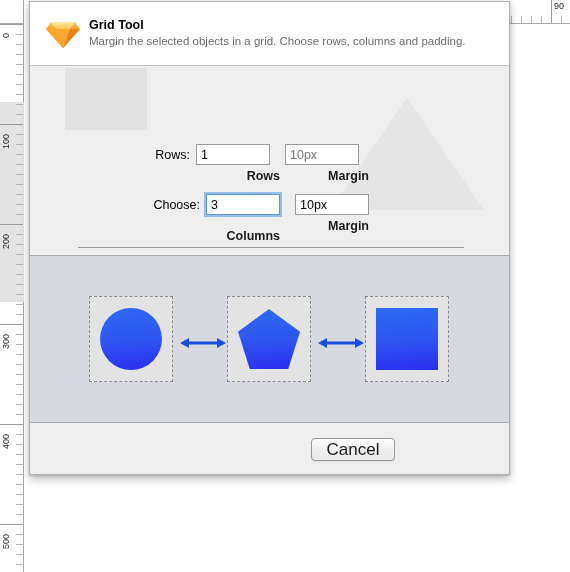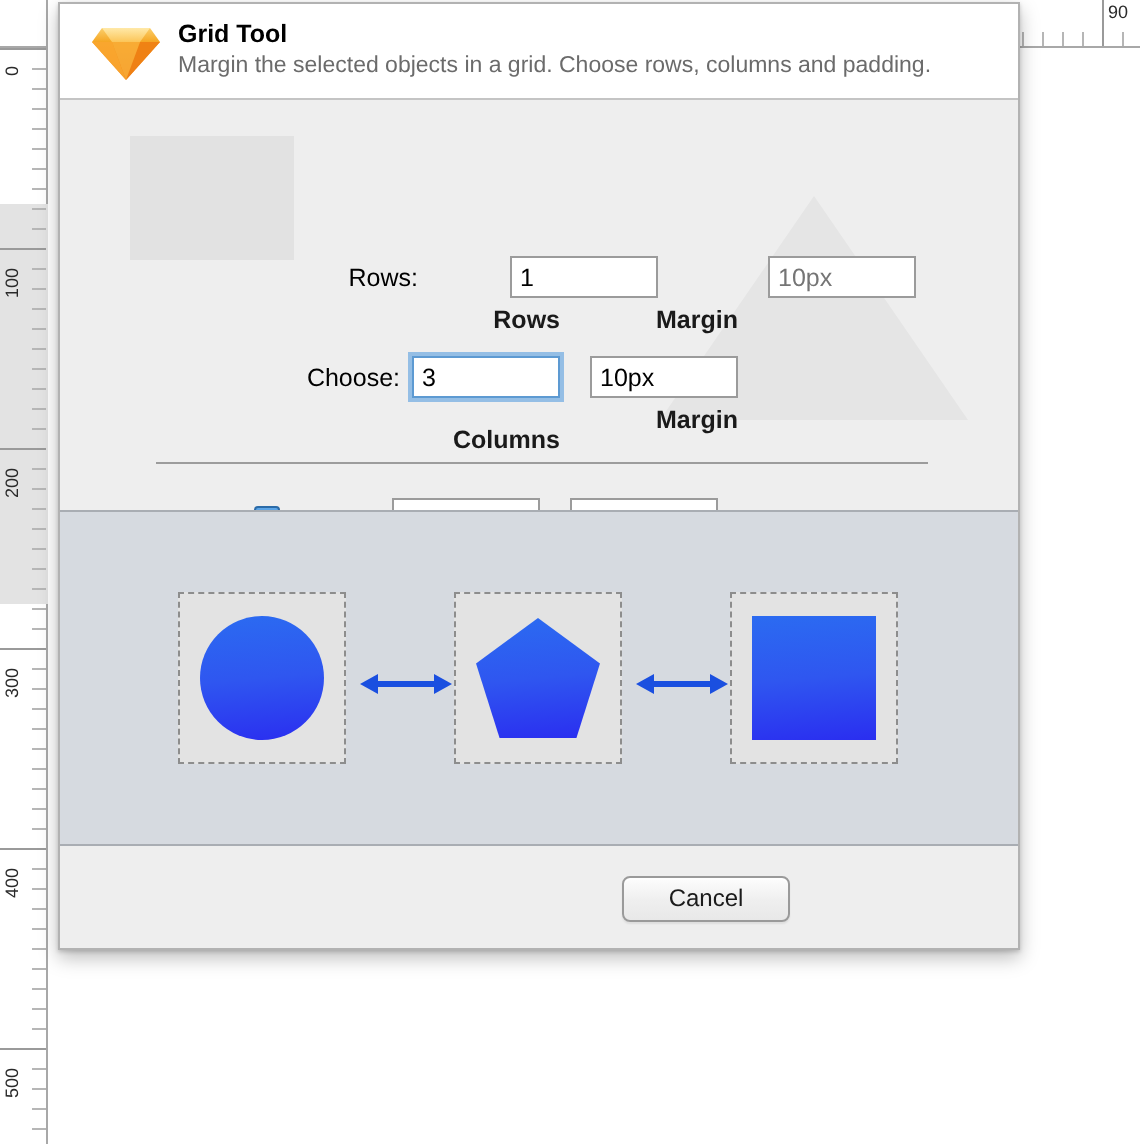--- a/index.html
+++ b/index.html
@@ -118,21 +118,21 @@
     left: 300px; top: 96px;
     width: 0; height: 0;
     border-left: 77px solid transparent;
     border-right: 77px solid transparent;
     border-bottom: 112px solid #e5e5e5;
   }
 
   
   .dlg-header {
     position: relative;
-    height: 48px;
+    height: 64px;
     background: #ffffff;
     border-bottom: 1px solid #c4c4c4;
     display: flex;
     align-items: center;
     padding-left: 13px;
     box-sizing: border-box;
   }
   .logo-wrap {
     width: 40px; height: 40px;
     position: relative;
@@ -287,21 +287,21 @@
     width: 479px;
     height: 52px;
   }
   .btn {
     position: absolute;
     top: 15px;
     height: 23px;
     border: 1px solid #9a9a9a;
     border-radius: 4px;
     background: linear-gradient(#fdfdfd, #efefef 52%, #e8e8e8);
-    font-size: 12px;
+    font-size: 17px;
     font-family: "Liberation Sans", sans-serif;
     color: #1b1b1b;
     box-shadow: 0 1px 0 rgba(255,255,255,0.8) inset, 0 1px 1px rgba(0,0,0,0.07);
     cursor: default;
     padding: 0;
     line-height: 21px;
     text-align: center;
   }
   .btn-cancel { left: 281px; width: 84px; }
   .btn-arrange { left: 372px; width: 88px; }
@@ -422,21 +422,21 @@
         <div class="header-title">Grid Tool</div>
         <div class="header-sub">Margin the selected objects in a grid. Choose rows, columns and padding.</div>
       </div>
     </div>
 
     <div class="wm wm-rect"></div>
     <div class="wm wm-tri"></div>
 
     <div class="form-area">
 
-      <div class="row" style="left:114px; top:78px;gap:40px;">
+      <div class="row" style="left:95px; top:78px;">
         <div class="field-label" style="width:65px;">Rows:</div>
         <input class="textfield" style="width: 74px; margin-left: 6px;" type="text" value="1">
         <input class="textfield placeholder" style="width: 74px; margin-left: 15px;" type="text" placeholder="10px">
       </div>
       <div class="sub-label" style="left:176px; top:103px; width:74px;">Rows</div>
       <div class="sub-label" style="left:265px; top:103px; width:74px;">Margin</div>
 
       <div class="row" style="left:105px; top:128px;">
         <div class="field-label" style="width:65px;">Choose:</div>
         <input class="textfield focused" style="width: 74px; margin-left: 6px;" type="text" value="3">

